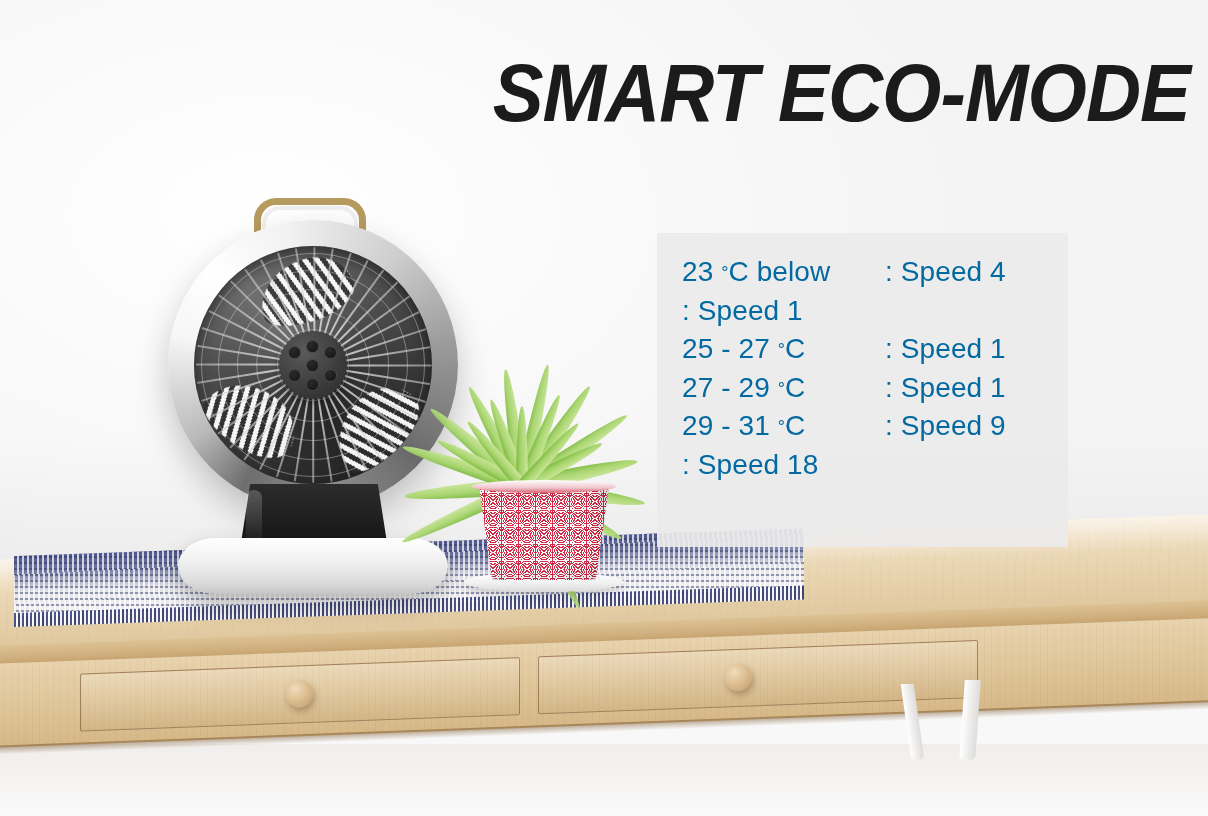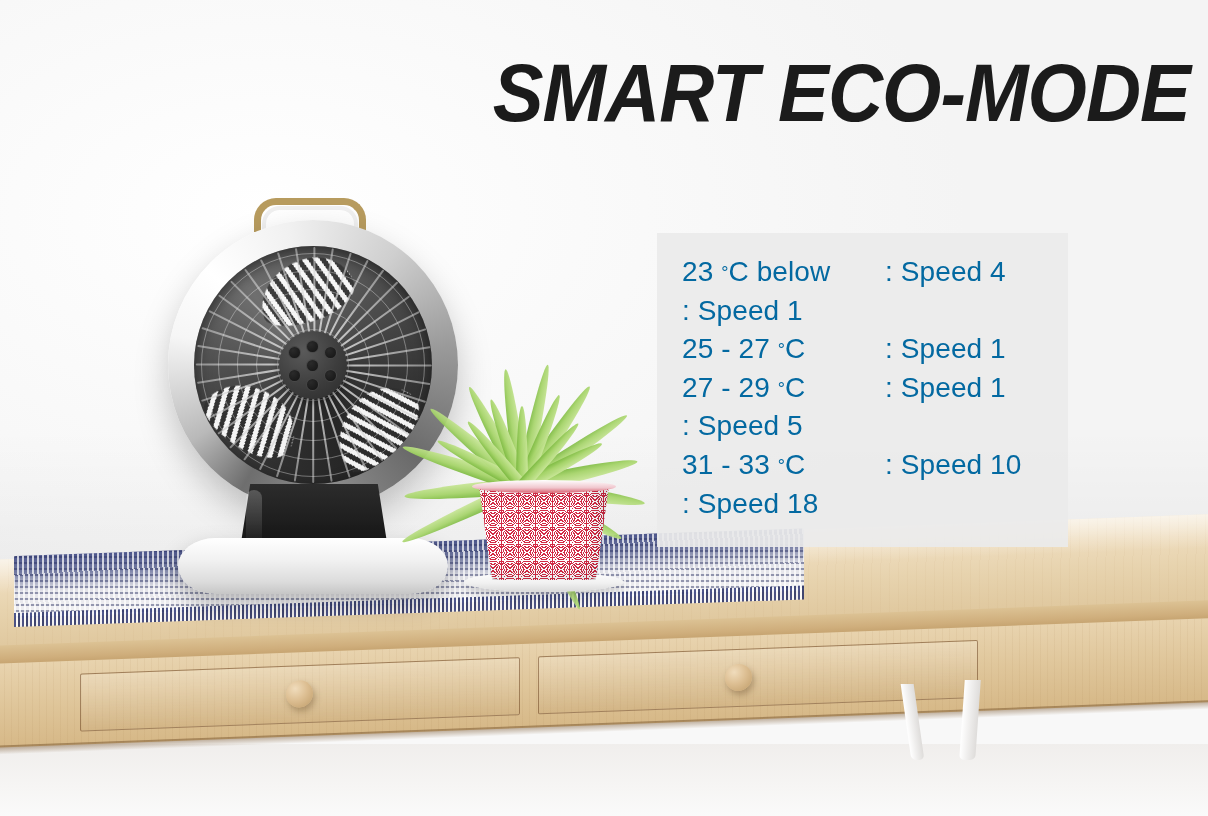--- a/index.html
+++ b/index.html
@@ -437,25 +437,22 @@
       </div>
       <div class="spec-row">
         <div class="spec-range">25 - 27 <span class="deg">°</span>C</div>
         <div class="spec-speed">: Speed 1</div>
       </div>
       <div class="spec-row">
         <div class="spec-range">27 - 29 <span class="deg">°</span>C</div>
         <div class="spec-speed">: Speed 1</div>
       </div>
       <div class="spec-row">
-        <div class="spec-speed">: Speed 5</div>
-      </div>
-      <div class="spec-row">
-        <div class="spec-range">31 - 33 <span class="deg">°</span>C</div>
-        <div class="spec-speed">: Speed 10</div>
+        <div class="spec-range">29 - 31 <span class="deg">°</span>C</div>
+        <div class="spec-speed">: Speed 9</div>
       </div>
       <div class="spec-row">
         <div class="spec-speed">: Speed 18</div>
       </div>
     </div>
 
   <div class="title">SMART ECO-MODE</div>
 
 </div>
 

